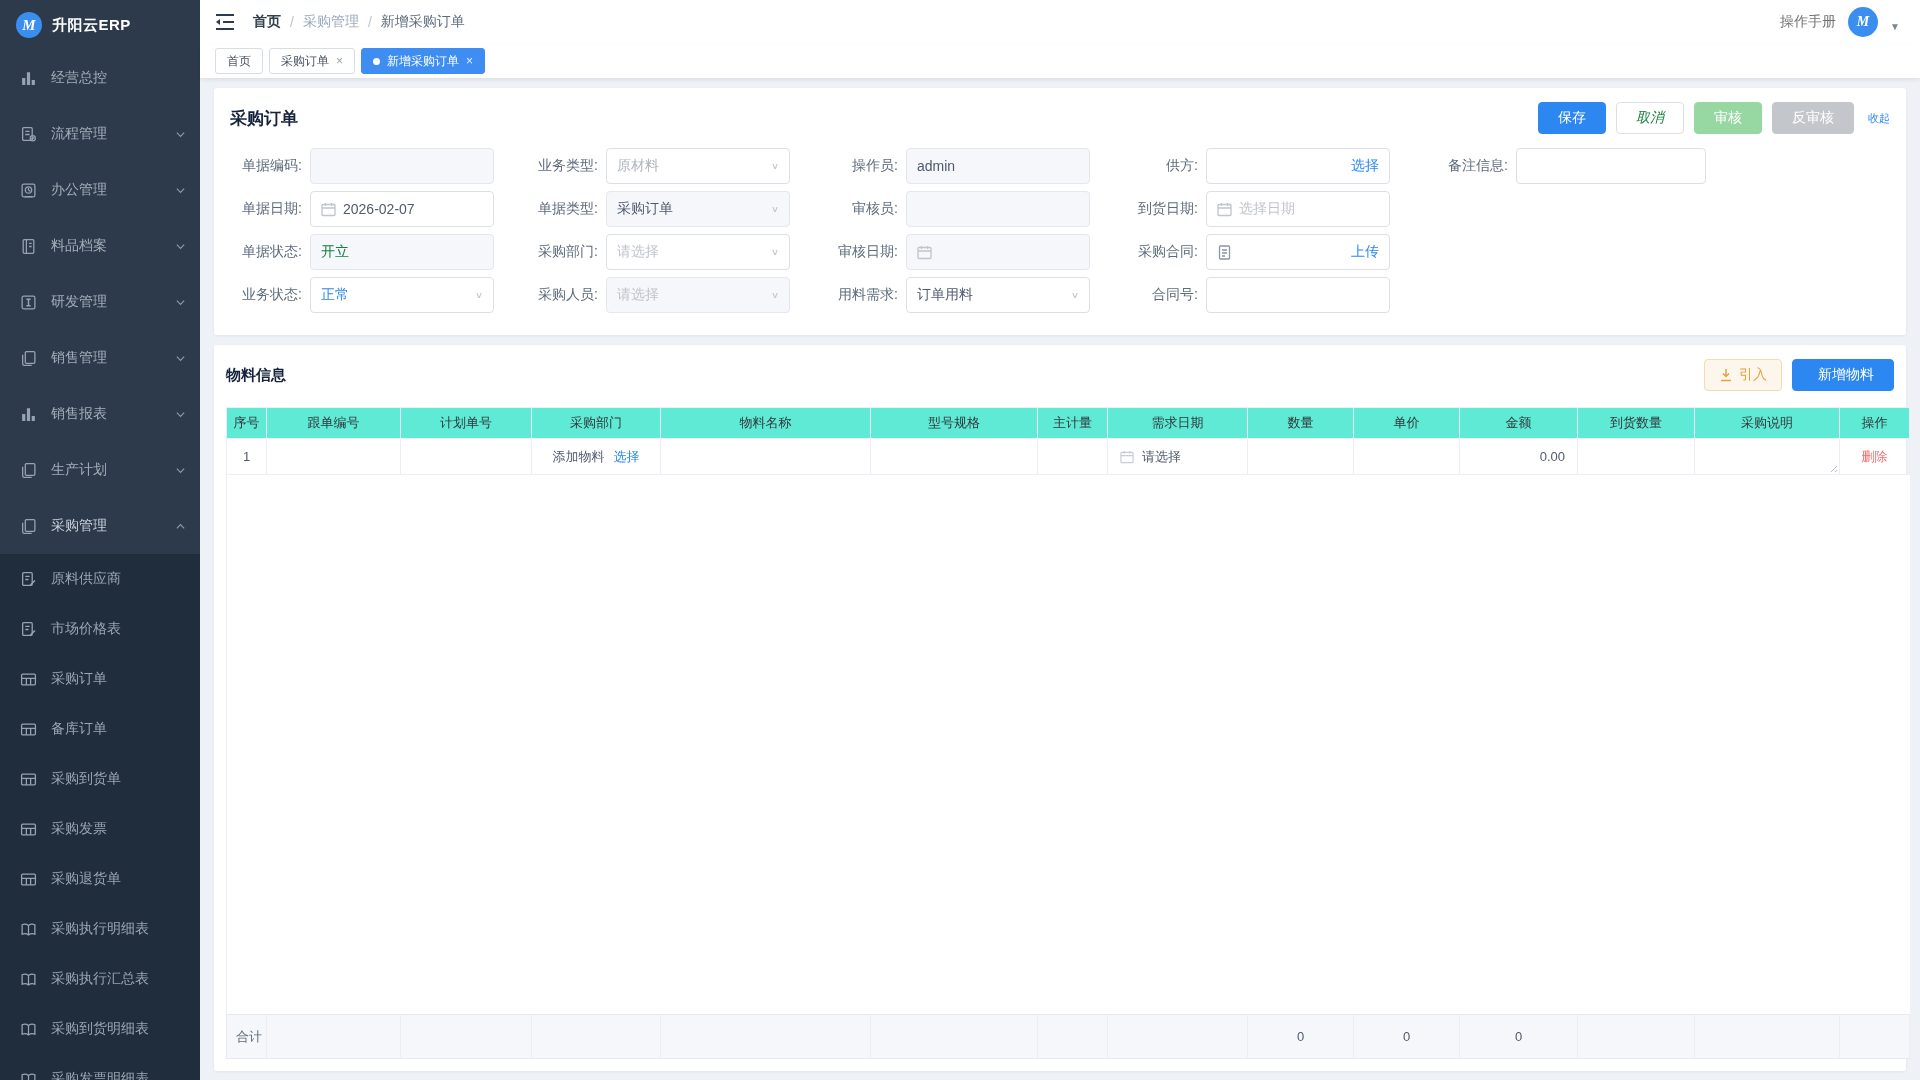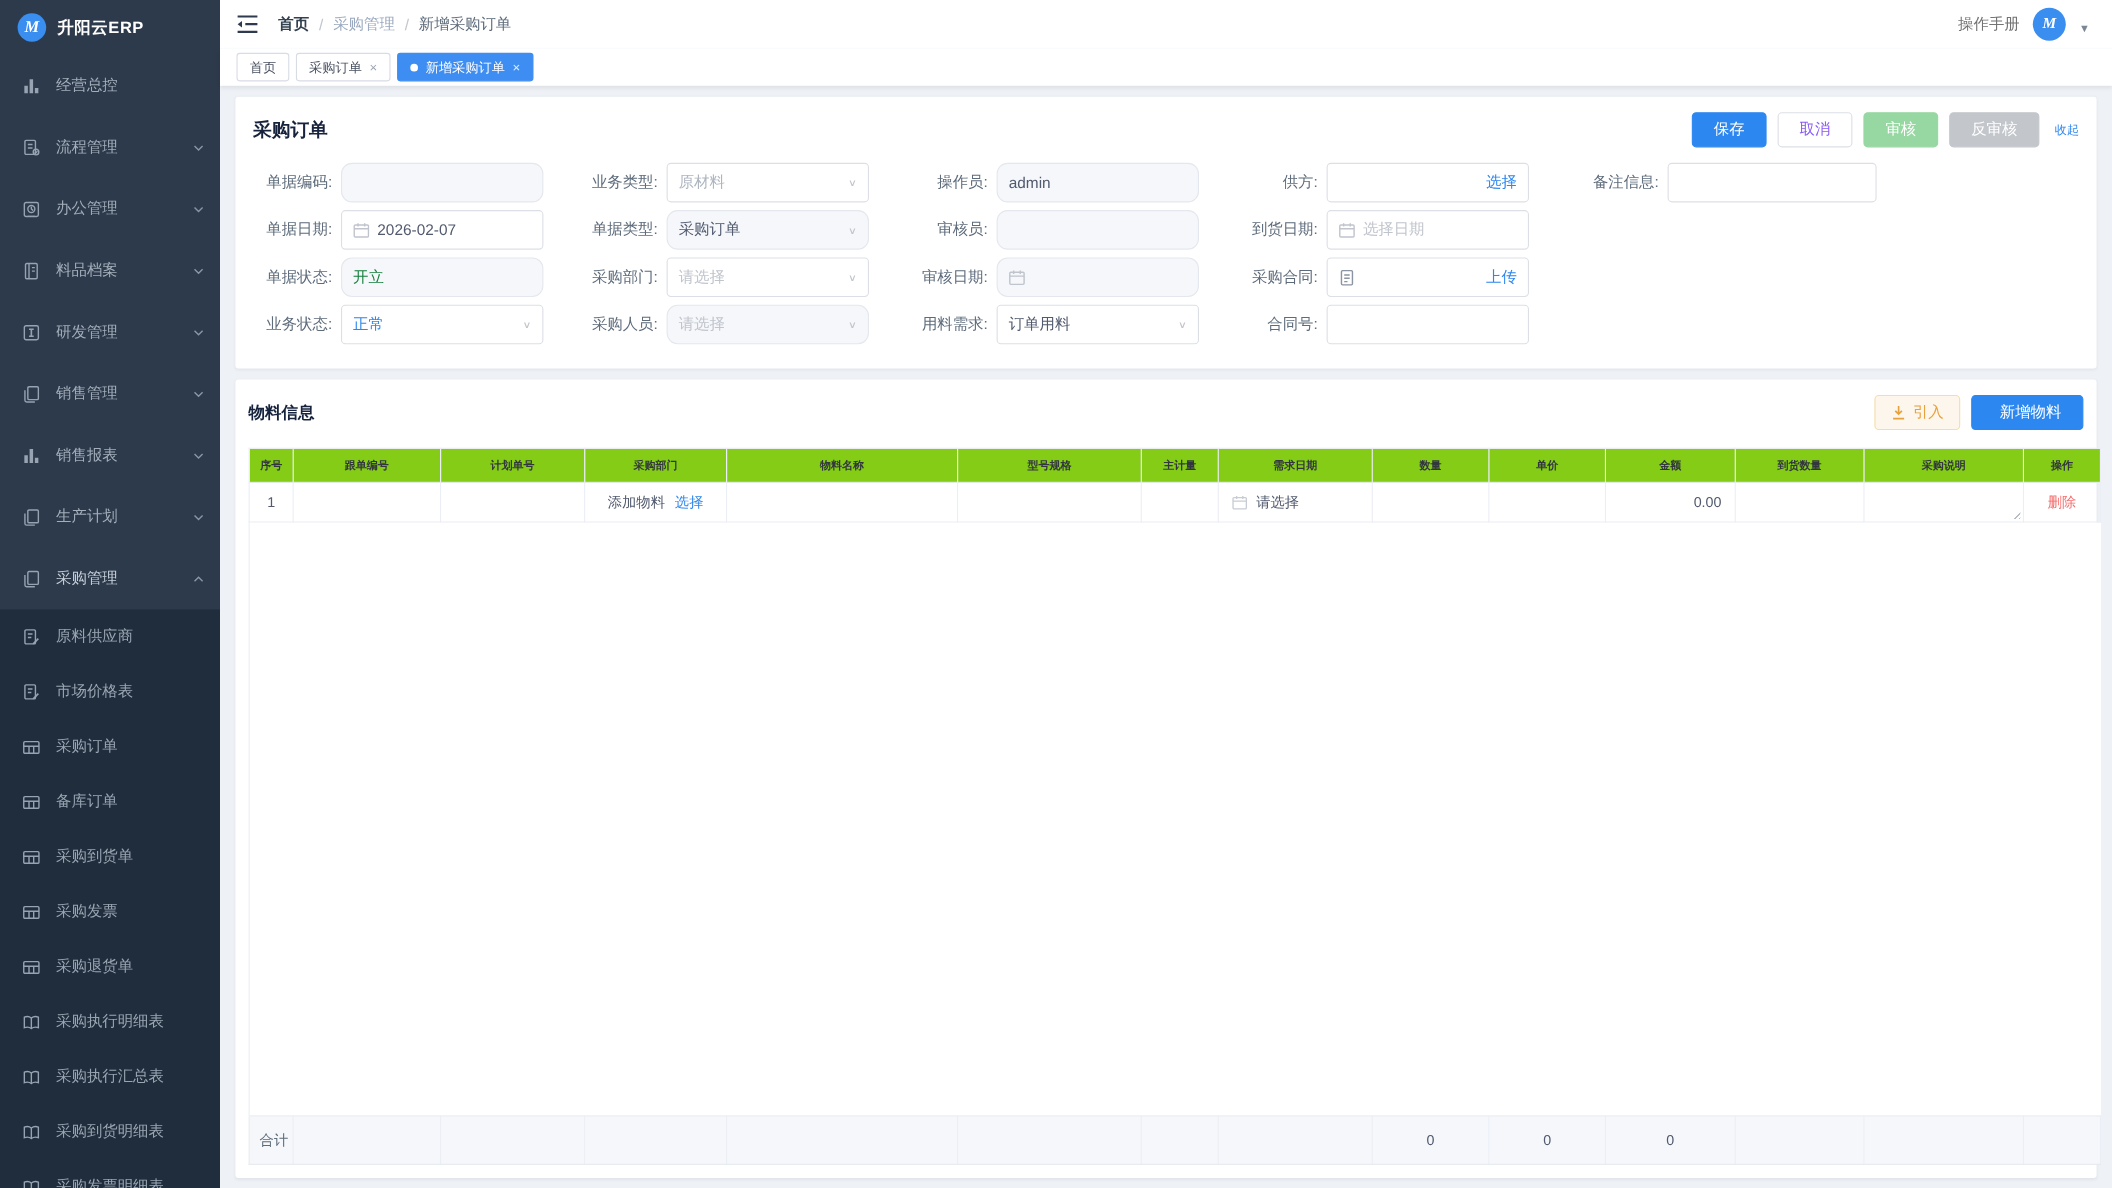--- a/index.html
+++ b/index.html
@@ -54,53 +54,53 @@
   .card { background:#fff; border-radius:3px; box-shadow:0 1px 3px rgba(15,35,70,.06); }
 
   
   .card-head { display:flex; align-items:center; }
   .order-card { padding:14px 16px 22px; }
   .page-title { font-size:17px; color:#17233d; font-weight:bold; }
   .head-actions { margin-left:auto; display:flex; align-items:center; gap:10px; }
   .btn { height:32px; padding:0 19px; border-radius:4px; font-size:14px; border:1px solid transparent;
     display:flex; align-items:center; gap:6px; cursor:pointer; background:#fff; }
   .btn-primary { background:#2c87f0; border-color:#2c87f0; color:#fff; }
-  .btn-plain { border-color:#dcdfe6; color:#8b5cf6; }
+  .btn-plain { border-color:#dcdfe6; color:#15803d;font-style:italic; }
   .btn-green-dis { background:#97d8a2; border-color:#97d8a2; color:#fff; cursor:not-allowed; }
   .btn-gray-dis { background:#c3c7cc; border-color:#c3c7cc; color:#fff; cursor:not-allowed; }
   .link { color:#2c87f0; cursor:pointer; }
   .collapse-link { font-size:11px; margin-left:4px; }
 
   .form { margin-top:14px; display:grid; grid-template-columns:296px 300px 300px 310px 1fr; row-gap:7px; }
   .fcell { display:flex; align-items:center; height:36px; }
   .flabel { width:80px; text-align:right; padding-right:8px; color:#5d6b7b; flex:none; white-space:nowrap; }
   .ctrl { height:36px; border:1px solid #dcdfe6; border-radius:4px; background:#fff; display:flex;
     align-items:center; padding:0 10px; width:184px; font-size:14px; color:#515a6e; gap:7px; }
-  .ctrl.dis { background:#f5f7fa; border-color:#e4e7ed;border-radius:10px; }
+  .ctrl.dis { background:#f5f7fa; border-color:#e4e7ed; }
   .ctrl .grow { flex:1; }
   .ctrl .ph { color:#c0c4cc; }
   .ctrl .chevd { color:#c0c4cc; font-size:11px; transform:scaleY(.8); }
   .ctrl .ico { width:15px; height:15px; color:#c0c4cc; flex:none; }
   .ctrl .ico svg { width:100%; height:100%; }
   .ctrl .ico.dark { color:#8a94a3; }
   .txt-orange { color:#15803d; }
   .txt-blue { color:#2c87f0; }
   .txt-light { color:#aeb5bf; }
   .ctrl.remark { width:190px; }
 
   
   .mat-card { margin-top:10px; padding:14px 12px 12px; }
   .mat-title { font-size:15px; color:#17233d; font-weight:bold; }
   .btn-import { background:#fdf6ec; border-color:#f5dcab; color:#e6a23c; padding:0 14px; }
   .btn-import .ico, .btn-add .ico { width:14px; height:14px; }
   .btn-import .ico svg, .btn-add .ico svg { width:100%; height:100%; }
 
   table.grid { border-collapse:collapse; table-layout:fixed; width:100%; margin-top:16px; font-size:13px; }
-  .grid th { height:31px; font-weight:bold; color:#32373e; background:#84cc16; border:1px solid #ebeef5;
-    border-left:none; text-align:center; font-size:10px; }
+  .grid th { height:31px; font-weight:normal; color:#32373e; background:#5eead4; border:1px solid #ebeef5;
+    border-left:none; text-align:center; font-size:13px; }
   .grid th:first-child { border-left:1px solid #ebeef5; }
   .grid td { border-right:1px solid #ebeef5; height:36px; color:#515a6e; }
   .grid tbody td { border-bottom:1px solid #ebeef5; }
   .grid tbody td:first-child { border-left:1px solid #ebeef5; }
   .grid .spacer td { border:none; height:540px; background:#fff; }
   .grid tfoot td { background:#f5f7fa; height:44px; border-top:1px solid #e6eaf0; border-bottom:1px solid #e6eaf0; }
   .grid tfoot td:first-child { border-left:1px solid #e6eaf0; padding-left:9px; color:#5d6b7b; }
   .tc { text-align:center; } .tr { text-align:right; padding-right:12px; }
   .cell-flex { display:flex; align-items:center; justify-content:center; gap:9px; }
   .cell-date { display:flex; align-items:center; gap:8px; padding-left:12px; }

